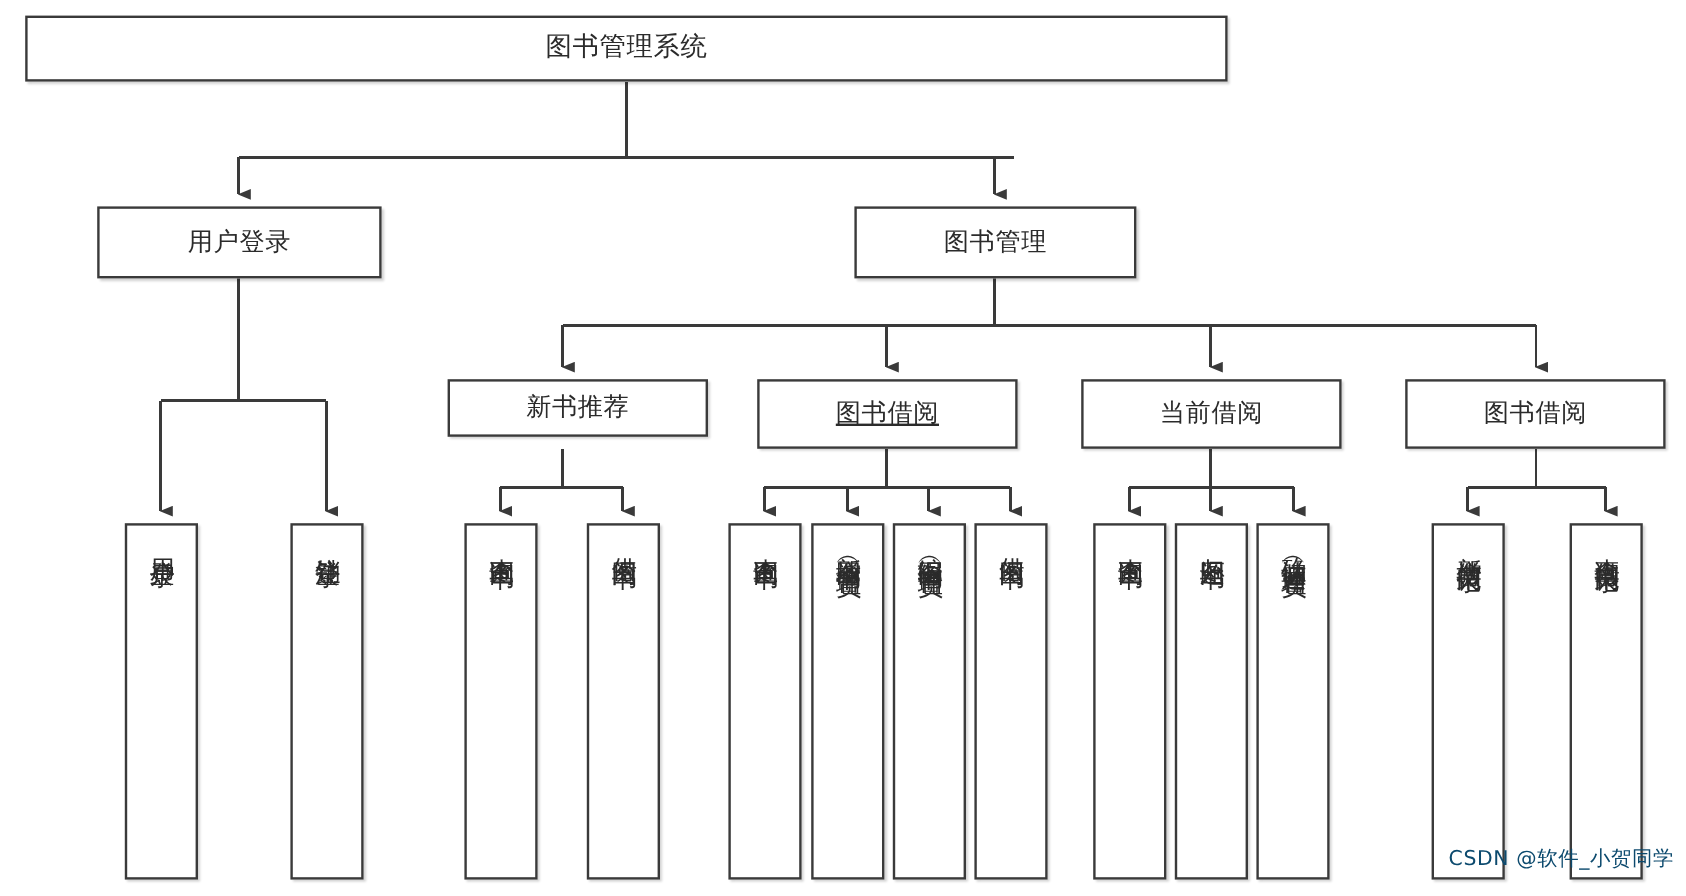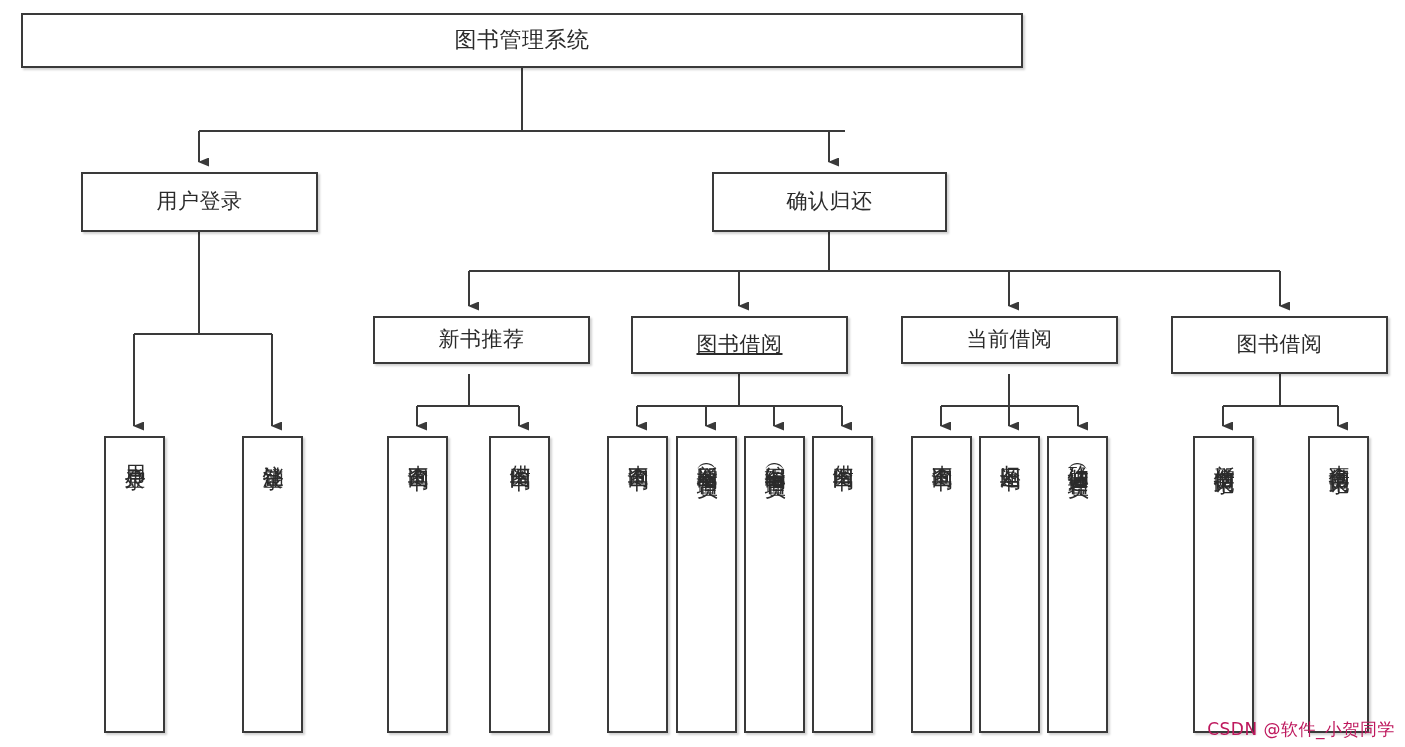--- a/index.html
+++ b/index.html
@@ -54,23 +54,23 @@
     text-orientation: upright;
     font-size: 21px;
     line-height: 1.12;
     letter-spacing: 2px;
     white-space: nowrap;
     text-align: left;
   }
   .watermark {
     position: absolute;
     right: 10px;
-    bottom: 6px;
+    bottom: 20px;
     font-size: 17px;
-    color: #be185d;
+    color: #0c4a6e;
     white-space: nowrap;
     letter-spacing: 0.5px;
   }
 </style>
 </head>
 <body>
 
 <div id="canvas">
 
   <svg id="diagram-svg" viewBox="0 0 1405 747" xmlns="http://www.w3.org/2000/svg">
@@ -127,30 +127,30 @@
   </svg>
 
   <div class="node-box node-root" style="left:21px; top:13px; width:1002px; height:55px;">
     <span class="node-label">图书管理系统</span>
   </div>
 
   <div class="node-box" style="left:81px; top:172px; width:237px; height:60px;">
     <span class="node-label">用户登录</span>
   </div>
   <div class="node-box" style="left:712px; top:172px; width:235px; height:60px;">
-    <span class="node-label">确认归还</span>
+    <span class="node-label">图书管理</span>
   </div>
 
   <div class="node-box" style="left:373px; top:316px; width:217px; height:48px;">
     <span class="node-label">新书推荐</span>
   </div>
   <div class="node-box" style="left:631px; top:316px; width:217px; height:58px;text-decoration:underline;">
     <span class="node-label">图书借阅</span>
   </div>
-  <div class="node-box" style="left:901px; top:316px; width:217px; height:48px;">
+  <div class="node-box" style="left:901px; top:316px; width:217px; height:58px;">
     <span class="node-label">当前借阅</span>
   </div>
   <div class="node-box" style="left:1171px; top:316px; width:217px; height:58px;">
     <span class="node-label">图书借阅</span>
   </div>
 
   <div class="node-box node-leaf" style="left:104px; top:436px; width:61px; height:297px;">
     <span class="node-label">用户登录</span>
   </div>
   <div class="node-box node-leaf" style="left:242px; top:436px; width:61px; height:297px;">

